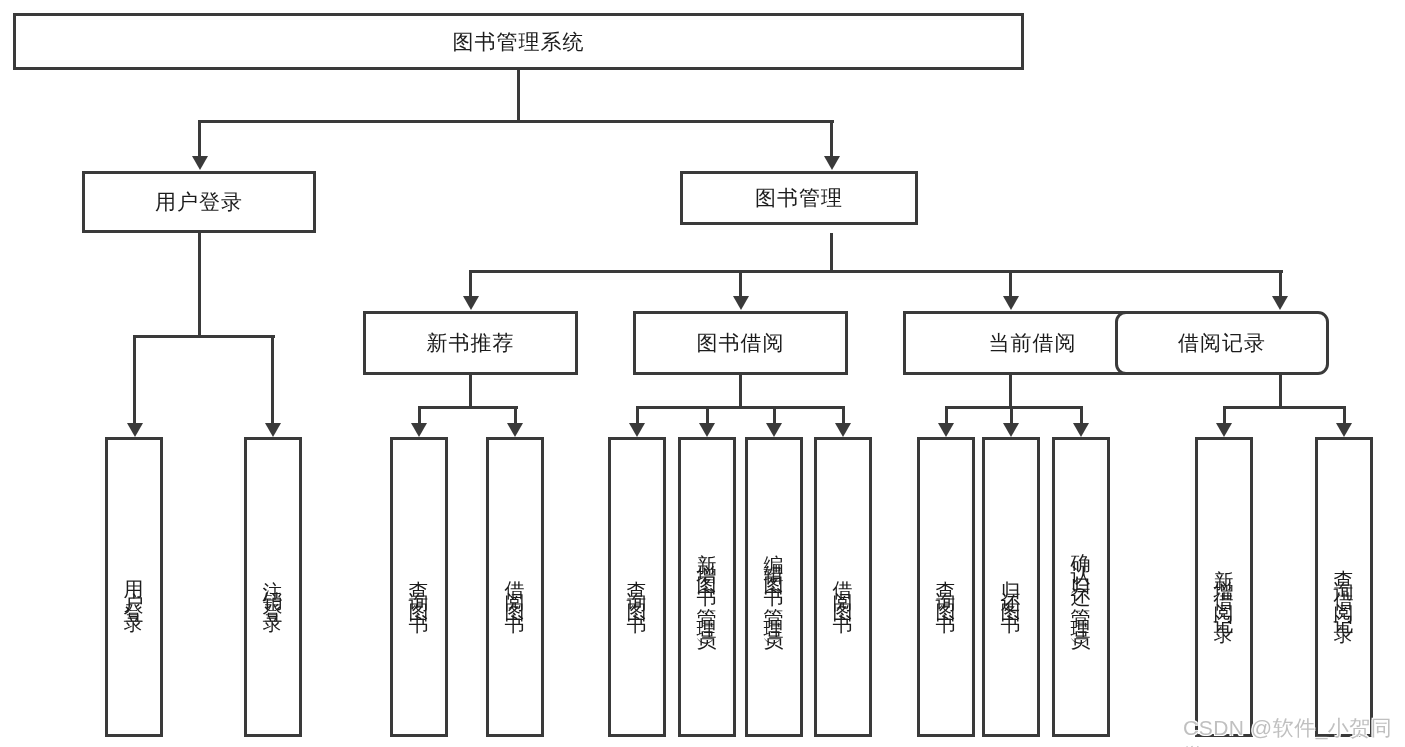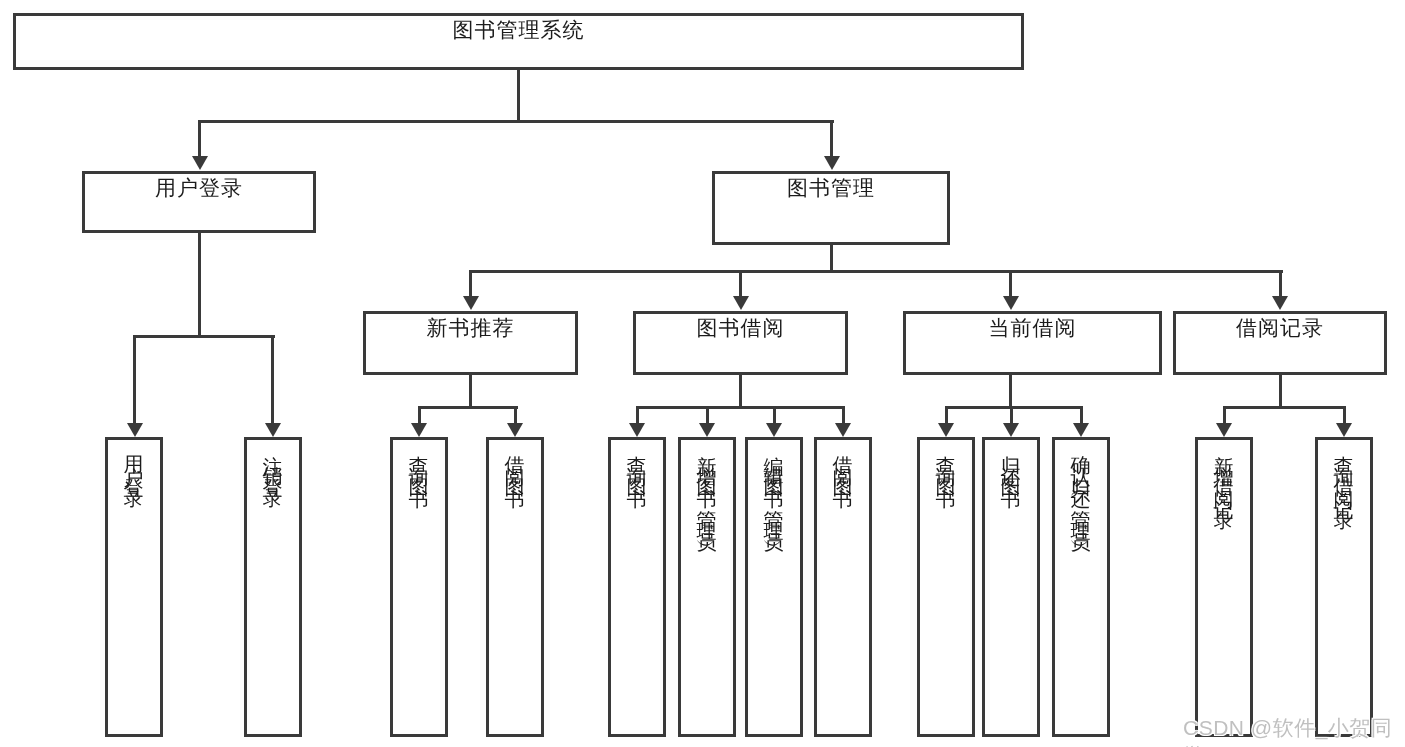--- a/index.html
+++ b/index.html
@@ -1,21 +1,21 @@
 <!DOCTYPE html>
 <html><head>
 <meta charset="utf-8">
 <style>
   * { margin:0; padding:0; box-sizing:border-box; }
   html,body { width:1405px; height:747px; background:#fff;
               font-family:"Liberation Sans", sans-serif; }
   .stage { position:relative; width:1405px; height:747px; background:#fff; overflow:hidden; }
 
   .box { position:absolute; border:3px solid #3a3a3a; background:#fff;
-         display:flex; justify-content:center;
+         display:flex; align-items:center; justify-content:center;
          color:#1c1c1c; z-index:2; }
   .hbox { font-size:21px; letter-spacing:1px; }
   .vbox { font-size:20px; }
   .vtext { writing-mode:vertical-rl; text-orientation:mixed;
            letter-spacing:11px; line-height:1; }
 
   .line  { position:absolute; background:#3a3a3a; z-index:1; }
   .arrow { position:absolute; width:0; height:0; z-index:1;
            border-left:8px solid transparent; border-right:8px solid transparent;
            border-top:14px solid #3a3a3a; }
@@ -36,21 +36,21 @@
   <div class="line" style="left:517px; top:70px; width:3px; height:53px;"></div>
   <div class="line" style="left:198px; top:120px; width:636px; height:3px;"></div>
   <div class="line" style="left:198px; top:123px; width:3px; height:35px;"></div>
   <div class="arrow" style="left:192px; top:156px;"></div>
   <div class="line" style="left:830px; top:123px; width:3px; height:35px;"></div>
   <div class="arrow" style="left:824px; top:156px;"></div>
 
   <div class="box hbox" style="left:82px; top:171px; width:234px; height:62px;">
     <span>用户登录</span>
   </div>
-  <div class="box hbox" style="left:712px; top:171px; width:238px; height:74px;">
+  <div class="box hbox" style="left:680px; top:171px; width:238px; height:54px;">
     <span>图书管理</span>
   </div>
 
   <div class="line" style="left:198px; top:233px; width:3px; height:105px;"></div>
   <div class="line" style="left:133px; top:335px; width:142px; height:3px;"></div>
   <div class="line" style="left:133px; top:338px; width:3px; height:86px;"></div>
   <div class="arrow" style="left:127px; top:423px;"></div>
   <div class="line" style="left:271px; top:338px; width:3px; height:86px;"></div>
   <div class="arrow" style="left:265px; top:423px;"></div>
 
@@ -67,21 +67,21 @@
 
   <div class="box hbox" style="left:363px; top:311px; width:215px; height:64px;">
     <span>新书推荐</span>
   </div>
   <div class="box hbox" style="left:633px; top:311px; width:215px; height:64px;">
     <span>图书借阅</span>
   </div>
   <div class="box hbox" style="left:903px; top:311px; width:259px; height:64px;">
     <span>当前借阅</span>
   </div>
-  <div class="box hbox" style="left:1173px; top:311px; width:214px; height:64px;">
+  <div class="box hbox" style="left:1115px; top:311px; width:214px; height:64px;border-radius:11px;">
     <span>借阅记录</span>
   </div>
 
   <div class="line" style="left:469px; top:375px; width:3px; height:34px;"></div>
   <div class="line" style="left:418px; top:406px; width:100px; height:3px;"></div>
   <div class="line" style="left:418px; top:409px; width:3px; height:15px;"></div>
   <div class="arrow" style="left:411px; top:423px;"></div>
   <div class="line" style="left:514px; top:409px; width:3px; height:15px;"></div>
   <div class="arrow" style="left:507px; top:423px;"></div>
 

